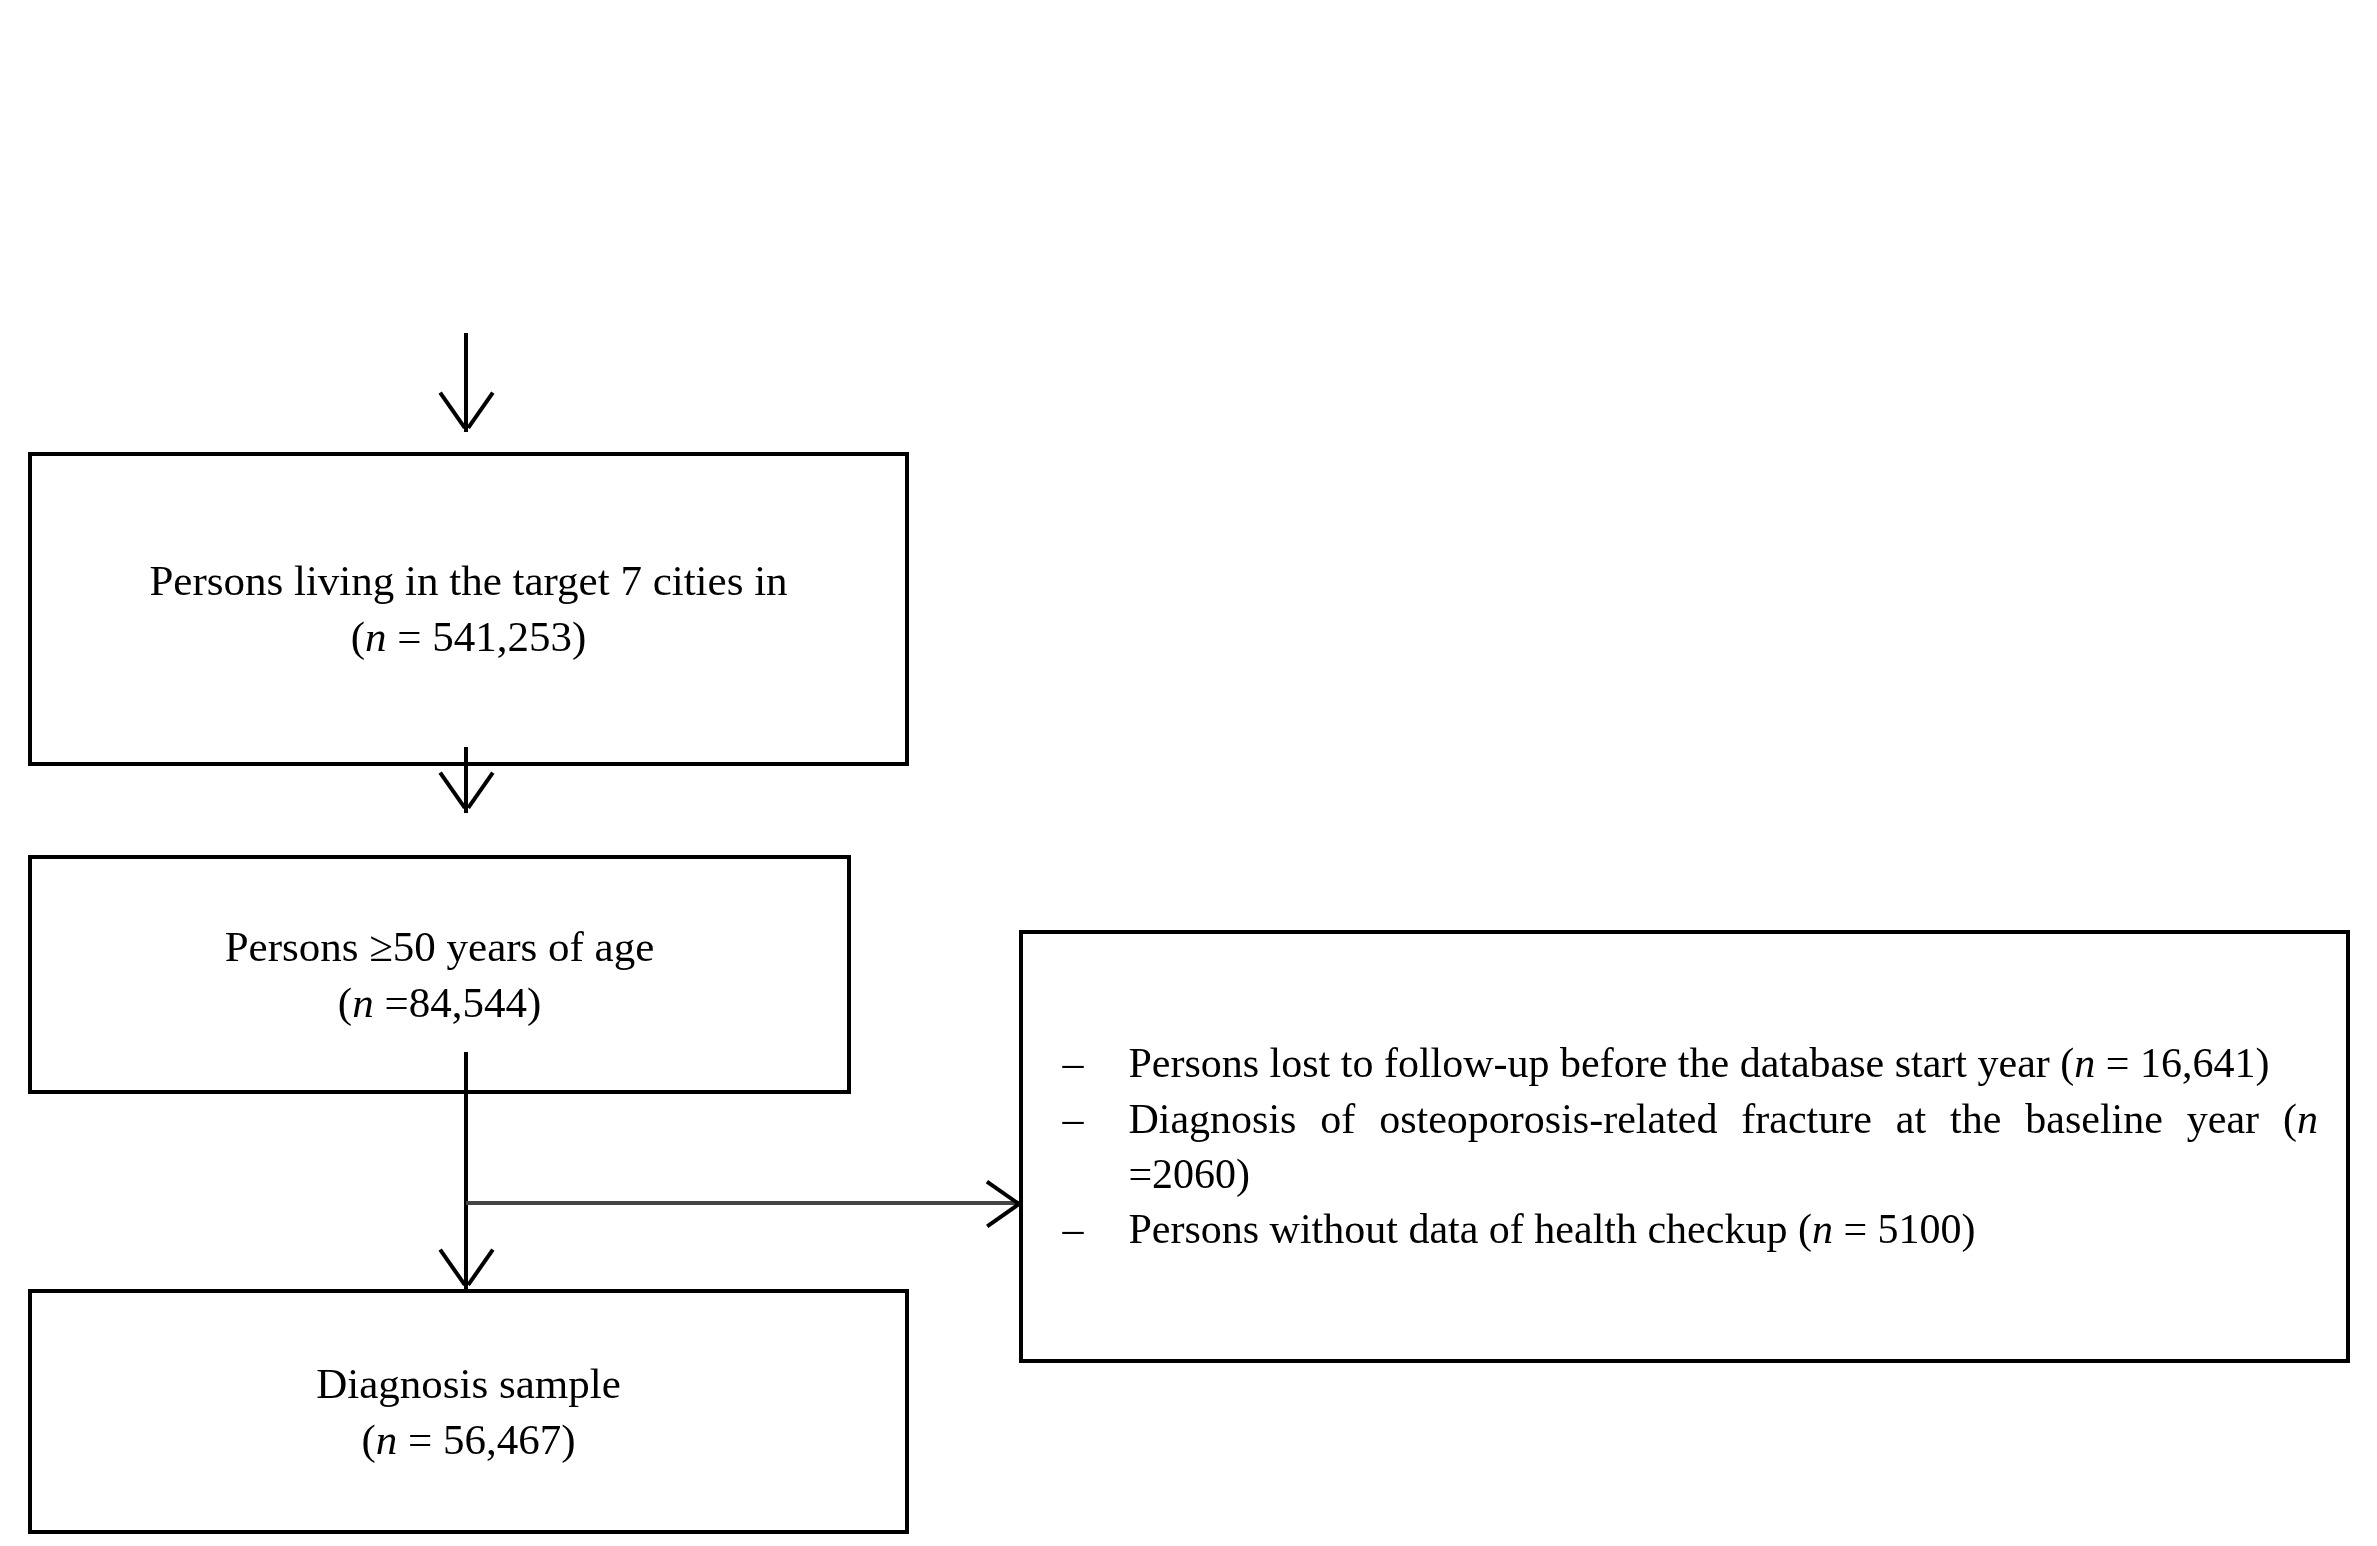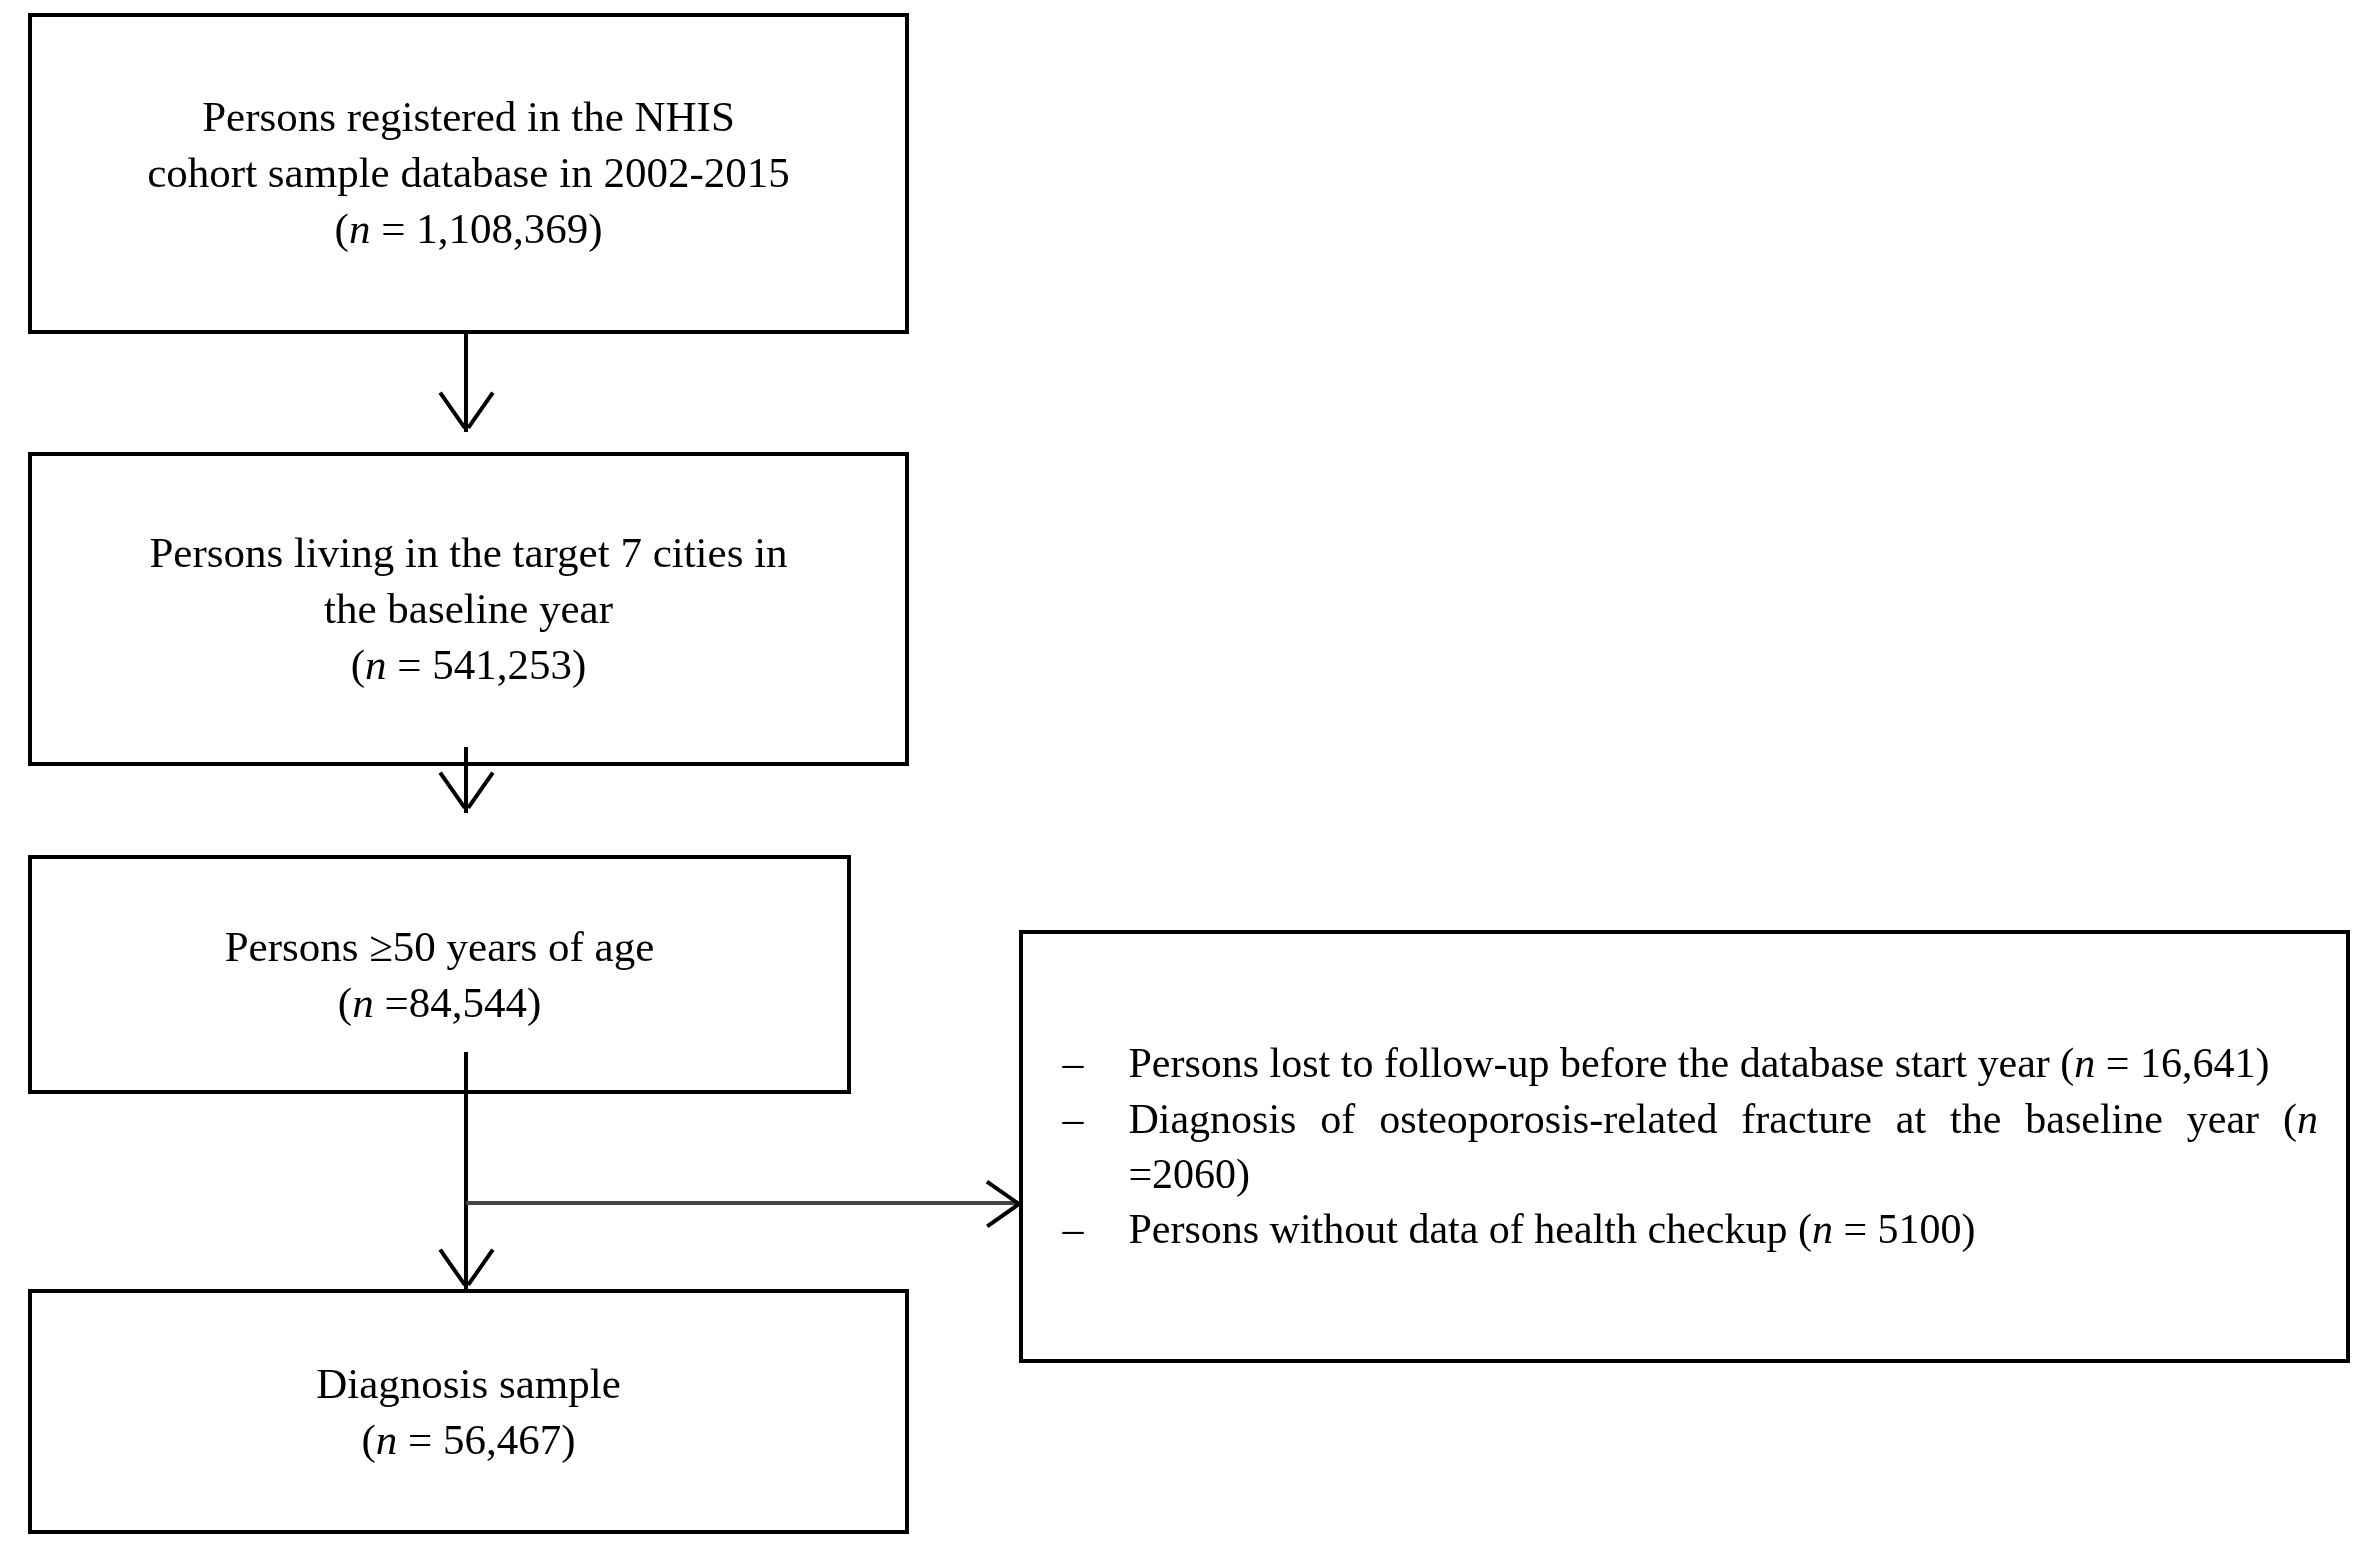--- a/index.html
+++ b/index.html
@@ -134,32 +134,26 @@
   .ar-1-2 { left: 466px; top: 429px; }
   .ar-2-3 { left: 466px; top: 809px; }
   .ar-3-4 { left: 466px; top: 1286px; }
   .ar-branch { left: 1019px; top: 1202px; }
 </style>
 </head>
 <body>
 
 <div id="canvas">
 
-  <div class="flowbox box-1">
-    <span class="line">Persons registered in the NHIS</span>
-    <span class="line">cohort sample database in 2002-2015</span>
-    <span class="line">(<em class="ital">n</em> = 1,108,369)</span>
-  </div>
 
   <div class="vline conn-1-2"></div>
   <div class="arrow-down ar-1-2"></div>
 
   <div class="flowbox box-2">
     <span class="line">Persons living in the target 7 cities in</span>
-    <span class="line">the baseline year</span>
     <span class="line">(<em class="ital">n</em> = 541,253)</span>
   </div>
 
   <div class="vline conn-2-3"></div>
   <div class="arrow-down ar-2-3"></div>
 
   <div class="flowbox box-3">
     <span class="line">Persons ≥50 years of age</span>
     <span class="line">(<em class="ital">n</em> =84,544)</span>
   </div>

